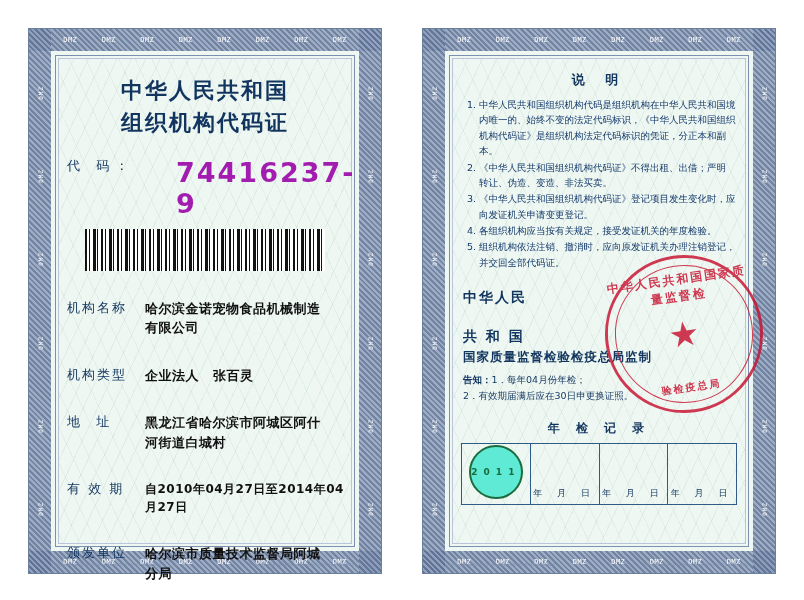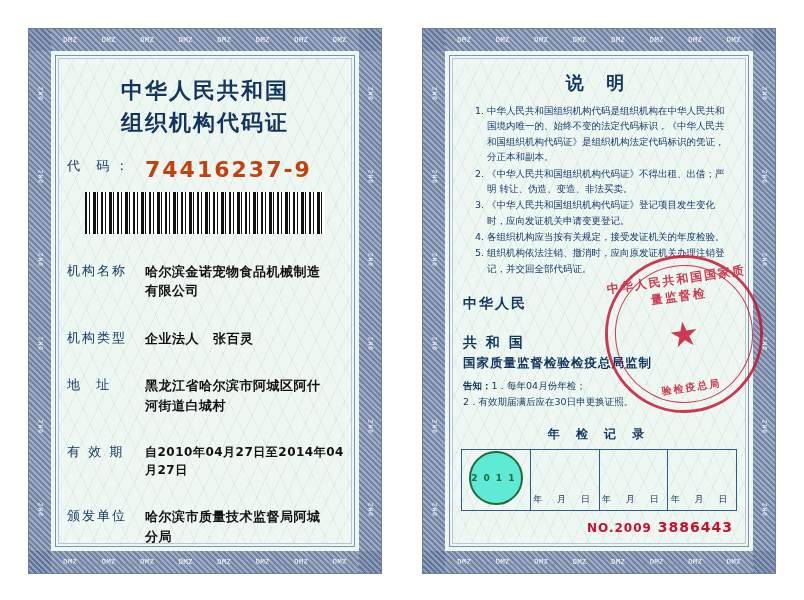--- a/index.html
+++ b/index.html
@@ -79,47 +79,48 @@
   }
   .code-row{
     display:flex;align-items:flex-start;margin:18px 0 0 6px;
   }
   .lbl{
     color:#12355f;font-size:13px;letter-spacing:6px;white-space:nowrap;
     width:78px;flex:0 0 78px;
   }
   .lbl.tight{letter-spacing:2px;}
   .code-val{
-    font-size:22px;font-weight:bold;color:#c2410c;letter-spacing:2px;
+    font-size:27px;font-weight:bold;color:#a21caf;letter-spacing:2px;
     font-family:"DejaVu Sans","Liberation Sans",sans-serif;
+    margin-left:31px;
   }
   .barcode{
     margin:10px auto 0 auto;width:240px;height:42px;
     background:repeating-linear-gradient(90deg,
       #111 0 2px, #fff 2px 4px, #111 4px 5px, #fff 5px 8px,
       #111 8px 11px, #fff 11px 12px, #111 12px 13px, #fff 13px 16px);
   }
   .field{display:flex;margin-top:28px;margin-left:6px;}
   .field .val{
     font-size:13px;color:#111;line-height:1.5;font-weight:bold;
     letter-spacing:.5px;
   }
   .field .val.two-col{display:flex;gap:14px;}
   .field .val.small{font-size:12px;font-weight:bold;}
 
   
   .notice-title{
-    text-align:center;font-size:18px;color:#12355f;letter-spacing:8px;
+    text-align:center;font-size:13px;color:#12355f;letter-spacing:8px;
     margin-top:10px;font-weight:bold;
   }
   .notice-list{
     margin:8px 6px 0 10px;font-size:9.5px;color:#14396b;line-height:1.62;
   }
   .notice-list li{margin-bottom:1px;}
-  .notice-list ol{margin:8px;padding-left:14px;}
+  .notice-list ol{margin:0;padding-left:14px;}
 
   .org-line{
     margin:16px 0 0 8px;font-size:14px;color:#12355f;font-weight:bold;line-height:1.6;
     letter-spacing:2px;
   }
   .issuer{
     margin:2px 0 0 8px;font-size:12.5px;color:#12355f;font-weight:bold;letter-spacing:1px;
   }
   .notes{margin:6px 6px 0 8px;font-size:9.5px;color:#12355f;line-height:1.7;}
   .notes .b{font-weight:bold;}
@@ -367,24 +368,20 @@
           <span>年 月 日</span>
         </div>
         <div class="insp-cell">
           <span>年 月 日</span>
         </div>
         <div class="insp-cell">
           <span>年 月 日</span>
         </div>
       </div>
 
-      <div class="serial">
-        <span class="no">NO.2009</span>
-        <span>3886443</span>
-      </div>
     </div>
 
     <div class="seal">
       <div class="ring"></div>
       <div class="arc-top">中华人民共和国国家质量监督检</div>
       <div class="star">★</div>
       <div class="arc-bottom">验检疫总局</div>
     </div>
 
     <div class="micro">00000000000000000000000000000000000</div>

